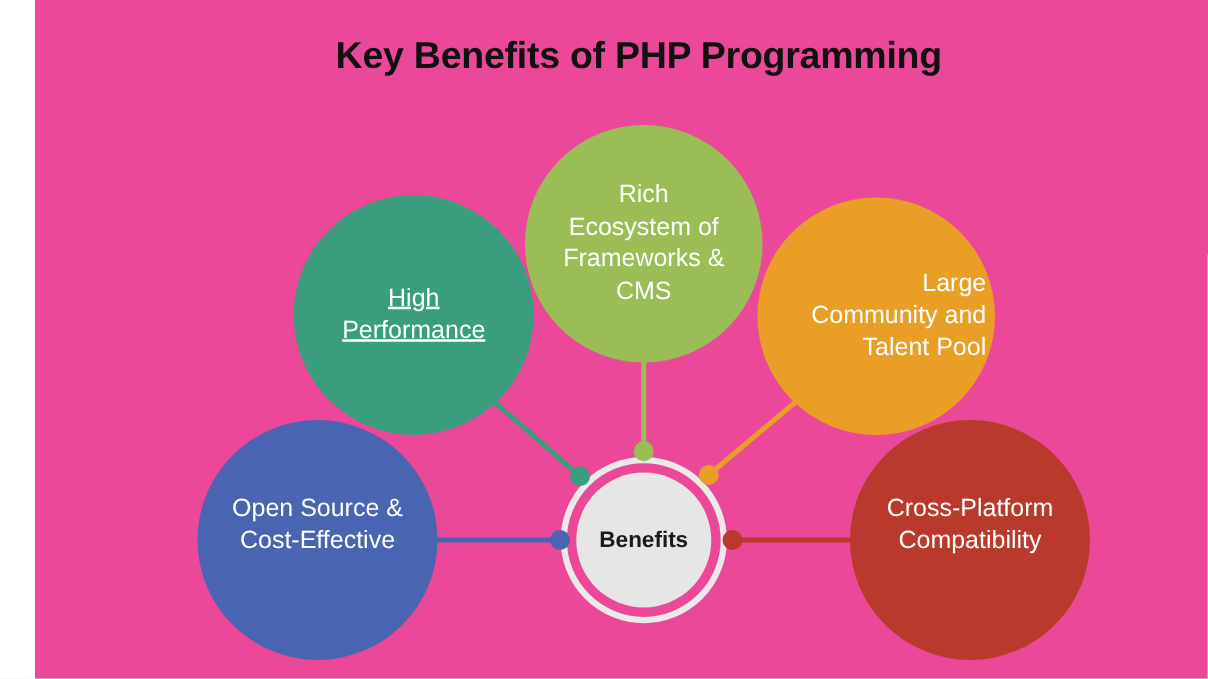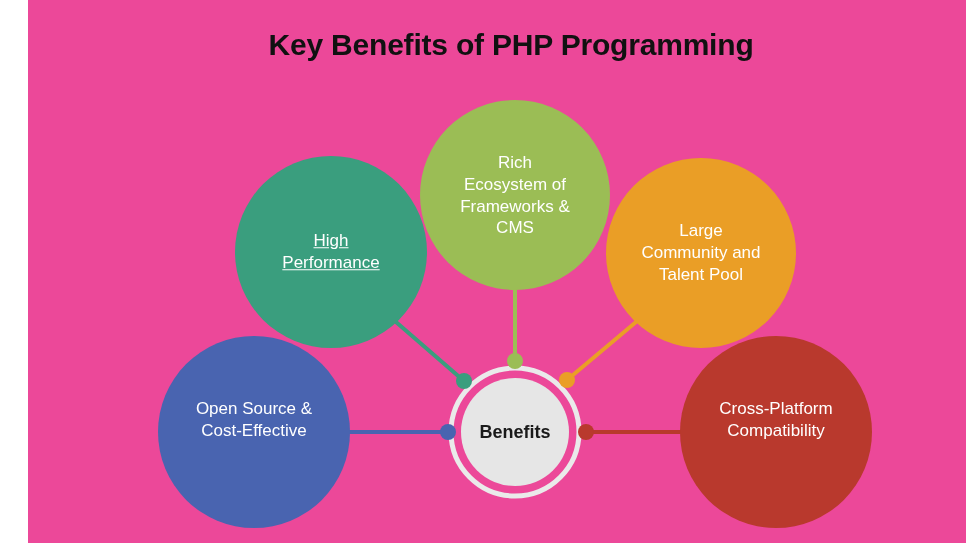--- a/index.html
+++ b/index.html
@@ -32,21 +32,21 @@
     position: absolute;
     left: 0;
     top: 0;
     width: 966px;
     height: 543px;
   }
   .node-label {
     position: absolute;
     text-align: center;
     color: #ffffff;
-    font-size: 17px;
+    font-size: 20px;
     line-height: 1.28;
     transform: translate(-50%, -50%);
     pointer-events: none;
     white-space: pre-line;
   }
   .hub-label {
     position: absolute;
     text-align: left;
     color: #1a1a1a;
     font-size: 18px;
@@ -90,21 +90,21 @@
       </g>
   </svg>
 
   <div id="labels-layer">
       <div class="node-label" style="left: 303px; top: 252px; color: rgb(255, 255, 255); width: 178px; text-decoration: underline;">High
 Performance</div>
       <div class="node-label" style="left: 487px; top: 195px; color: rgb(255, 255, 255); width: 176px;">Rich
 Ecosystem of
 Frameworks &amp;
 CMS</div>
-      <div class="node-label" style="left: 673px; top: 253px; color: rgb(255, 255, 255); width: 176px;">Large
+      <div class="node-label" style="left: 673px; top: 253px; color: rgb(255, 255, 255); width: 176px; text-align: right;">Large
 Community and
 Talent Pool</div>
       <div class="node-label" style="left: 226px; top: 420px; color: rgb(255, 255, 255); width: 178px;">Open Source &amp;
 Cost-Effective</div>
       <div class="node-label" style="left: 748px; top: 420px; color: rgb(255, 255, 255); width: 178px;">Cross-Platform
 Compatibility</div>
       <div class="hub-label" style="left: 487px; top: 432px; color: rgb(26, 26, 26);">Benefits</div>
     </div>
 
 </div>

